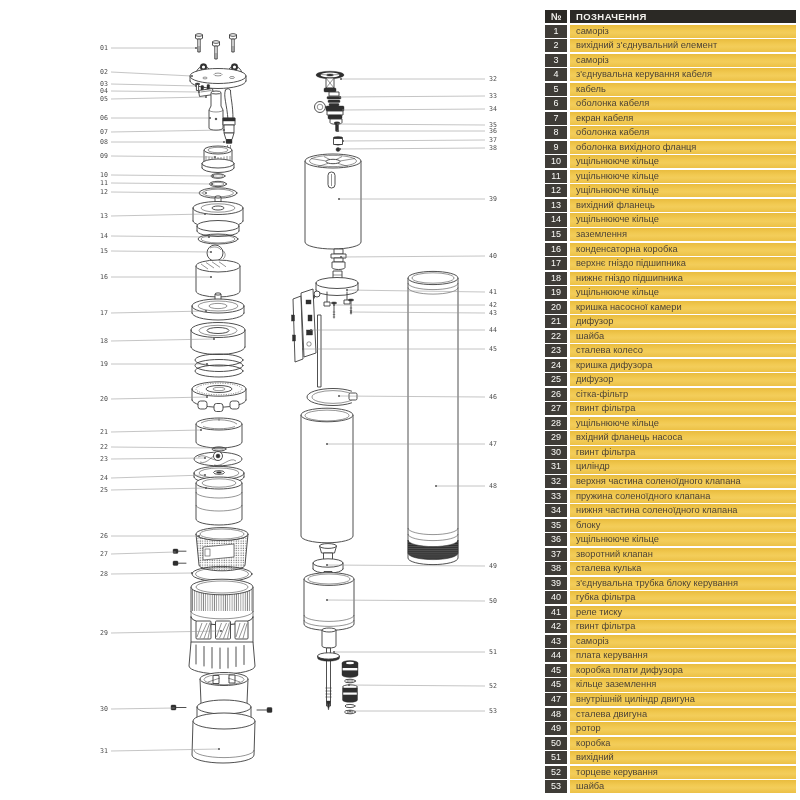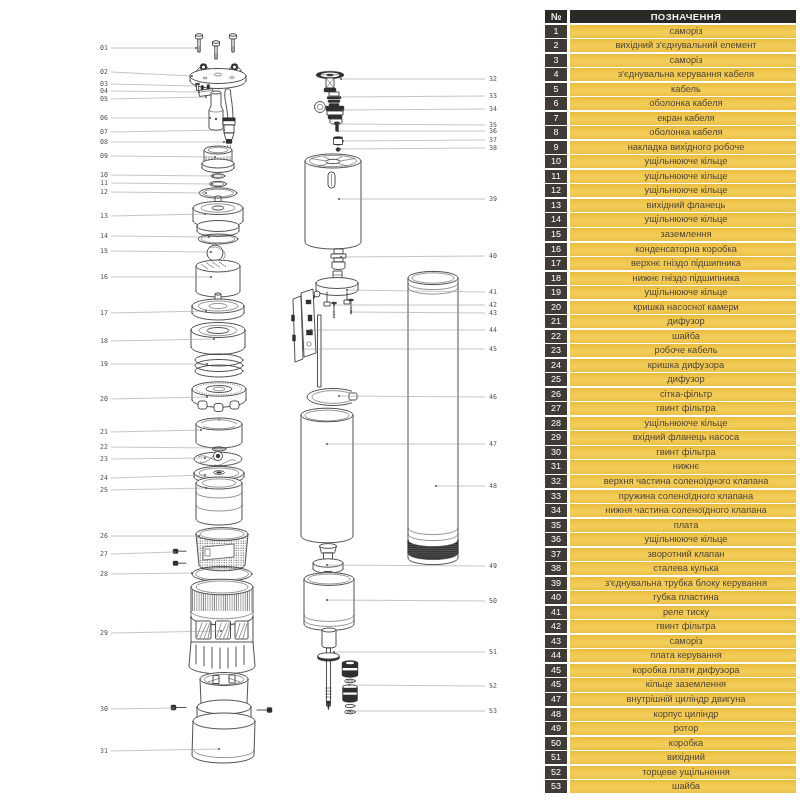--- a/index.html
+++ b/index.html
@@ -4,21 +4,21 @@
 <style>
   html,body{margin:0;padding:0;background:#fff;}
   .stage{position:relative;width:800px;height:800px;background:#fff;overflow:hidden;
          font-family:"Liberation Sans",sans-serif;}
   
   .ptable{position:absolute;left:545px;top:10px;width:251px;}
   .trow,.thead{display:flex;margin-bottom:1.45px;height:13.1px;line-height:13.2px;}
   .tnum{width:22px;flex:0 0 22px;text-align:center;background:#3f3c37;color:#fbfbf8;
         font-size:9px;margin-right:3px;}
   .tlabel{flex:1;background:linear-gradient(180deg,#e9bc3e 0%,#f2ca52 40%,#f3cd5a 60%,#ecc146 100%);
-        color:#4c4234;font-size:9.3px;padding-left:6px;white-space:nowrap;overflow:hidden;text-align:center;}
+        color:#4c4234;font-size:9.3px;padding-left:6px;white-space:nowrap;overflow:hidden;}
   .thead .tnum{background:#2b2925;color:#f4f3ef;font-weight:bold;font-size:9.5px;}
   .thead .tlabel{background:#2b2925;color:#f4f3ef;font-weight:bold;font-size:9.5px;letter-spacing:.4px;}
   
   .diagram{position:absolute;left:0;top:0;}
   .ln{stroke:#3c3c3c;stroke-width:.9;fill:none;stroke-linecap:round;stroke-linejoin:round;}
   .thin{stroke:#3c3c3c;stroke-width:.55;fill:none;}
   .fw{fill:#ffffff;stroke:#3c3c3c;stroke-width:.9;stroke-linejoin:round;}
   .fd{fill:#2f2f2f;stroke:#2f2f2f;stroke-width:.4;}
   .callout-num{font-family:"DejaVu Sans Mono",monospace;font-size:6.6px;fill:#4e4e4e;}
   .callout-line{stroke:#949494;stroke-width:.55;fill:none;}
@@ -630,21 +630,21 @@
         <div class="trow">
           <div class="tnum">7</div>
           <div class="tlabel">екран кабеля</div>
         </div>
         <div class="trow">
           <div class="tnum">8</div>
           <div class="tlabel">оболонка кабеля</div>
         </div>
         <div class="trow">
           <div class="tnum">9</div>
-          <div class="tlabel">накладка вихідного робоче</div>
+          <div class="tlabel">оболонка вихідного фланця</div>
         </div>
         <div class="trow">
           <div class="tnum">10</div>
           <div class="tlabel">ущільнююче кільце</div>
         </div>
         <div class="trow">
           <div class="tnum">11</div>
           <div class="tlabel">ущільнююче кільце</div>
         </div>
         <div class="trow">
@@ -686,21 +686,21 @@
         <div class="trow">
           <div class="tnum">21</div>
           <div class="tlabel">дифузор</div>
         </div>
         <div class="trow">
           <div class="tnum">22</div>
           <div class="tlabel">шайба</div>
         </div>
         <div class="trow">
           <div class="tnum">23</div>
-          <div class="tlabel">робоче кабель</div>
+          <div class="tlabel">сталева колесо</div>
         </div>
         <div class="trow">
           <div class="tnum">24</div>
           <div class="tlabel">кришка дифузора</div>
         </div>
         <div class="trow">
           <div class="tnum">25</div>
           <div class="tlabel">дифузор</div>
         </div>
         <div class="trow">
@@ -718,57 +718,57 @@
         <div class="trow">
           <div class="tnum">29</div>
           <div class="tlabel">вхідний фланець насоса</div>
         </div>
         <div class="trow">
           <div class="tnum">30</div>
           <div class="tlabel">гвинт фільтра</div>
         </div>
         <div class="trow">
           <div class="tnum">31</div>
-          <div class="tlabel">нижнє</div>
+          <div class="tlabel">циліндр</div>
         </div>
         <div class="trow">
           <div class="tnum">32</div>
           <div class="tlabel">верхня частина соленоїдного клапана</div>
         </div>
         <div class="trow">
           <div class="tnum">33</div>
           <div class="tlabel">пружина соленоїдного клапана</div>
         </div>
         <div class="trow">
           <div class="tnum">34</div>
           <div class="tlabel">нижня частина соленоїдного клапана</div>
         </div>
         <div class="trow">
           <div class="tnum">35</div>
-          <div class="tlabel">плата</div>
+          <div class="tlabel">блоку</div>
         </div>
         <div class="trow">
           <div class="tnum">36</div>
           <div class="tlabel">ущільнююче кільце</div>
         </div>
         <div class="trow">
           <div class="tnum">37</div>
           <div class="tlabel">зворотний клапан</div>
         </div>
         <div class="trow">
           <div class="tnum">38</div>
           <div class="tlabel">сталева кулька</div>
         </div>
         <div class="trow">
           <div class="tnum">39</div>
           <div class="tlabel">з'єднувальна трубка блоку керування</div>
         </div>
         <div class="trow">
           <div class="tnum">40</div>
-          <div class="tlabel">губка пластина</div>
+          <div class="tlabel">губка фільтра</div>
         </div>
         <div class="trow">
           <div class="tnum">41</div>
           <div class="tlabel">реле тиску</div>
         </div>
         <div class="trow">
           <div class="tnum">42</div>
           <div class="tlabel">гвинт фільтра</div>
         </div>
         <div class="trow">
@@ -786,37 +786,37 @@
         <div class="trow">
           <div class="tnum">45</div>
           <div class="tlabel">кільце заземлення</div>
         </div>
         <div class="trow">
           <div class="tnum">47</div>
           <div class="tlabel">внутрішній циліндр двигуна</div>
         </div>
         <div class="trow">
           <div class="tnum">48</div>
-          <div class="tlabel">корпус циліндр</div>
+          <div class="tlabel">сталева двигуна</div>
         </div>
         <div class="trow">
           <div class="tnum">49</div>
           <div class="tlabel">ротор</div>
         </div>
         <div class="trow">
           <div class="tnum">50</div>
           <div class="tlabel">коробка</div>
         </div>
         <div class="trow">
           <div class="tnum">51</div>
           <div class="tlabel">вихідний</div>
         </div>
         <div class="trow">
           <div class="tnum">52</div>
-          <div class="tlabel">торцеве ущільнення</div>
+          <div class="tlabel">торцеве керування</div>
         </div>
         <div class="trow">
           <div class="tnum">53</div>
           <div class="tlabel">шайба</div>
         </div>
       </div>
   </div>
 
 </div>
 

